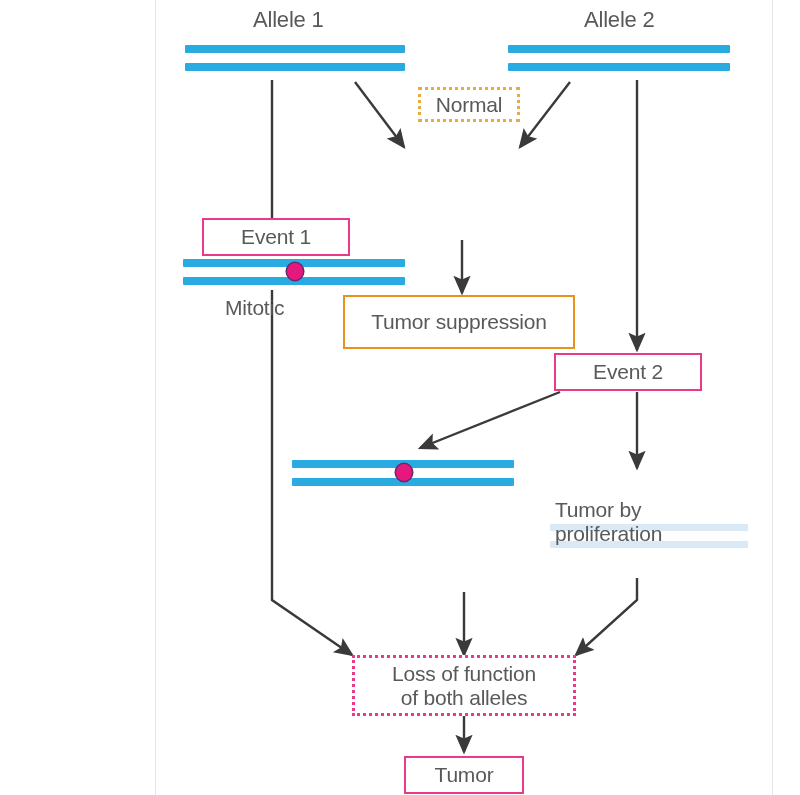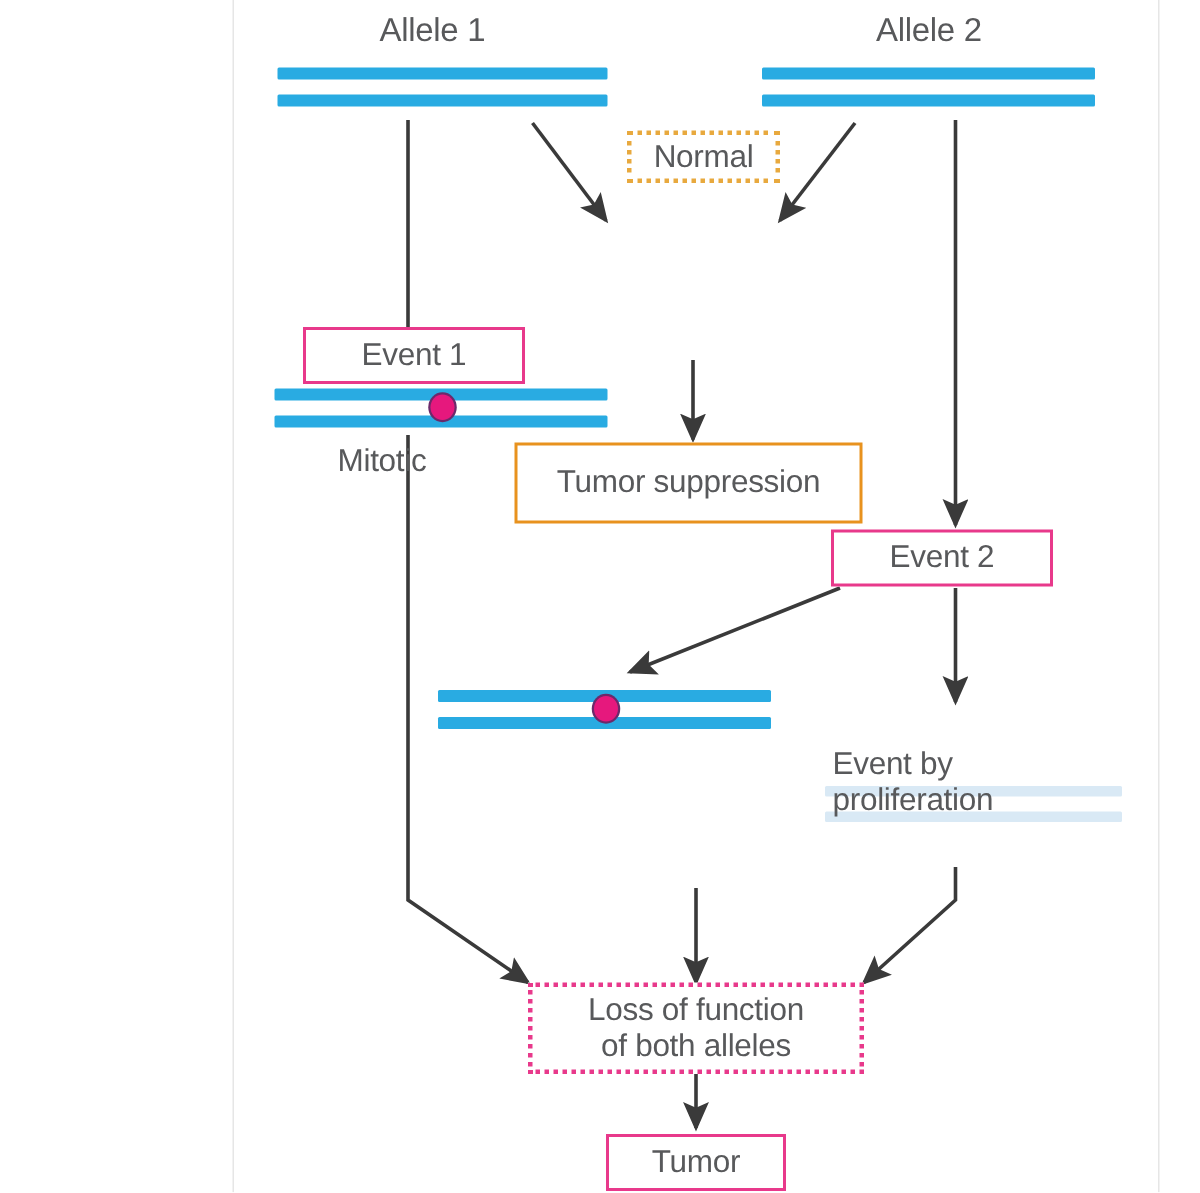--- a/index.html
+++ b/index.html
@@ -171,21 +171,21 @@
     <div class="strand bottom"></div>
     <div class="mut" style="left:104px;"></div>
   </div>
 
 
   <div class="chrom ghost" style="left:550px; top:524px; width:198px; height:25px;">
     <div class="strand top"></div>
     <div class="strand bottom"></div>
   </div>
 
-  <div class="lbl" style="left:555px; top:498px;">Event by</div>
+  <div class="lbl" style="left:555px; top:498px;">Tumor by</div>
   <div class="lbl" style="left:555px; top:522px;">proliferation</div>
 
   <div class="box pink-dotted" style="left:352px; top:655px; width:224px; height:61px;">Loss of function
 of both alleles</div>
 
   <div class="box pink-solid" style="left:404px; top:756px; width:120px; height:38px;">Tumor</div>
 
 </div>
 
 </body></html>

